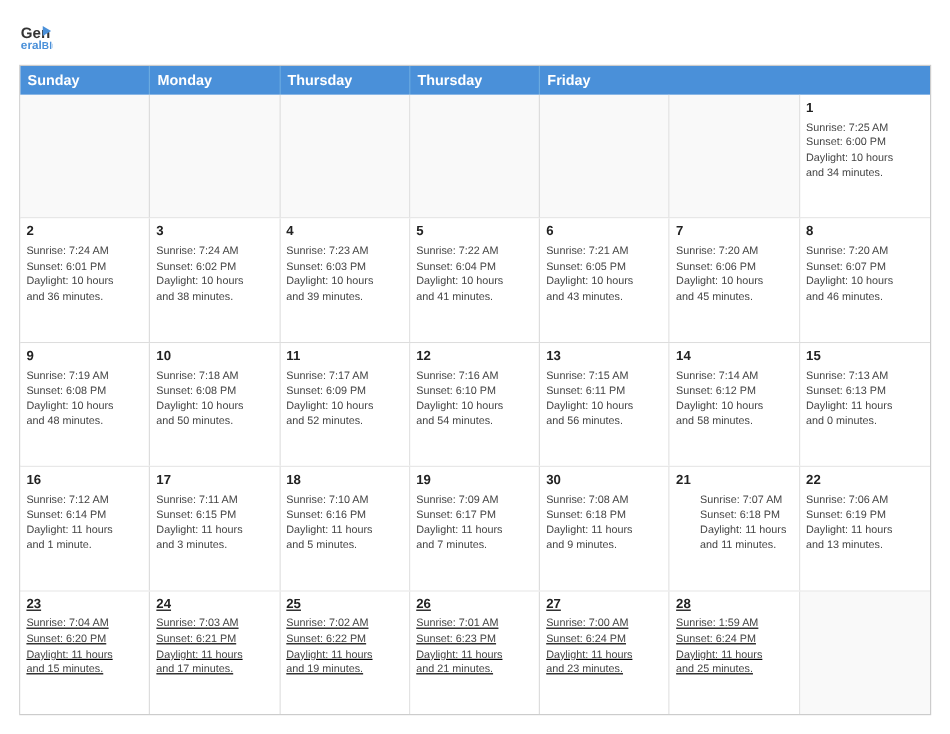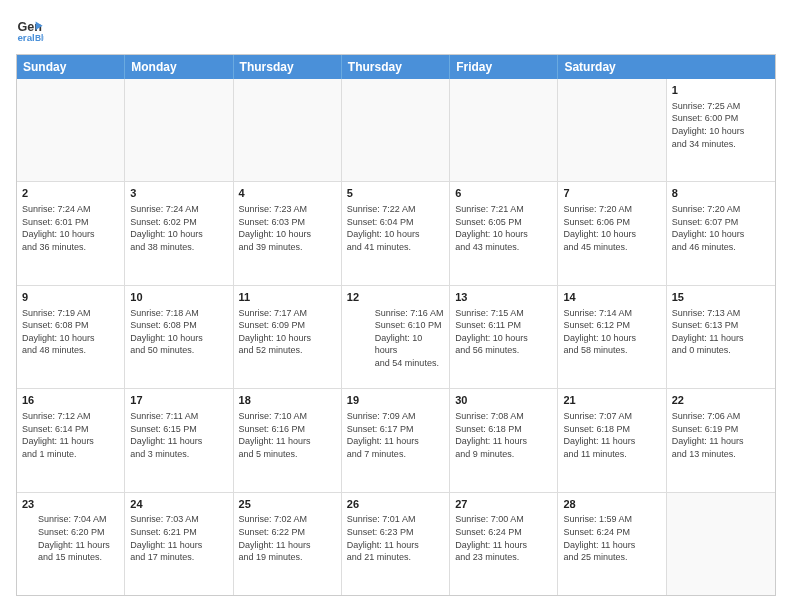--- a/index.html
+++ b/index.html
@@ -73,20 +73,21 @@
       flex-direction: column;
     }
     .cal-row {
       display: grid;
       grid-template-columns: repeat(7, 1fr);
       flex: 1;
       border-bottom: 1px solid #ddd;
     }
     .cal-row:last-child {
       border-bottom: none;
+      text-decoration: underline;
     }
     .cal-cell {
       border-right: 1px solid #ddd;
       padding: 4px 5px;
       vertical-align: top;
       font-size: 9.5px;
       color: #333;
       line-height: 1.35;
       background: #fff;
     }
@@ -131,21 +132,20 @@
     </div>
   </div>
 
   <div class="calendar">
     <div class="cal-header">
     <div class="cal-header-cell">Sunday</div>
         <div class="cal-header-cell">Monday</div>
         <div class="cal-header-cell">Thursday</div>
         <div class="cal-header-cell">Thursday</div>
         <div class="cal-header-cell">Friday</div>
-        <div class="cal-header-cell">Saturday</div>
       </div>
     <div class="cal-body">
     <div class="cal-row">
           <div class="cal-cell empty"></div>
           <div class="cal-cell empty"></div>
           <div class="cal-cell empty"></div>
           <div class="cal-cell empty"></div>
           <div class="cal-cell empty"></div>
           <div class="cal-cell empty"></div>
           <div class="cal-cell">
@@ -224,21 +224,21 @@
           </div>
           <div class="cal-cell">
             <div class="day-num">11</div>
             <div class="day-info" style="white-space: pre-line;">Sunrise: 7:17 AM
 Sunset: 6:09 PM
 Daylight: 10 hours
 and 52 minutes.</div>
           </div>
           <div class="cal-cell">
             <div class="day-num">12</div>
-            <div class="day-info" style="white-space: pre-line; margin-left: 28px;">Sunrise: 7:16 AM
+            <div class="day-info" style="white-space: pre-line;">Sunrise: 7:16 AM
 Sunset: 6:10 PM
 Daylight: 10 hours
 and 54 minutes.</div>
           </div>
           <div class="cal-cell">
             <div class="day-num">13</div>
             <div class="day-info" style="white-space: pre-line;">Sunrise: 7:15 AM
 Sunset: 6:11 PM
 Daylight: 10 hours
 and 56 minutes.</div>
@@ -289,37 +289,37 @@
           </div>
           <div class="cal-cell">
             <div class="day-num">30</div>
             <div class="day-info" style="white-space: pre-line;">Sunrise: 7:08 AM
 Sunset: 6:18 PM
 Daylight: 11 hours
 and 9 minutes.</div>
           </div>
           <div class="cal-cell">
             <div class="day-num">21</div>
-            <div class="day-info" style="white-space: pre-line;">Sunrise: 7:07 AM
+            <div class="day-info" style="white-space: pre-line; margin-left: 20px;">Sunrise: 7:07 AM
 Sunset: 6:18 PM
 Daylight: 11 hours
 and 11 minutes.</div>
           </div>
           <div class="cal-cell">
             <div class="day-num">22</div>
             <div class="day-info" style="white-space: pre-line;">Sunrise: 7:06 AM
 Sunset: 6:19 PM
 Daylight: 11 hours
 and 13 minutes.</div>
           </div>
         </div>
         <div class="cal-row">
           <div class="cal-cell">
             <div class="day-num">23</div>
-            <div class="day-info" style="white-space: pre-line; margin-left: 16px;">Sunrise: 7:04 AM
+            <div class="day-info" style="white-space: pre-line;">Sunrise: 7:04 AM
 Sunset: 6:20 PM
 Daylight: 11 hours
 and 15 minutes.</div>
           </div>
           <div class="cal-cell">
             <div class="day-num">24</div>
             <div class="day-info" style="white-space: pre-line;">Sunrise: 7:03 AM
 Sunset: 6:21 PM
 Daylight: 11 hours
 and 17 minutes.</div>

